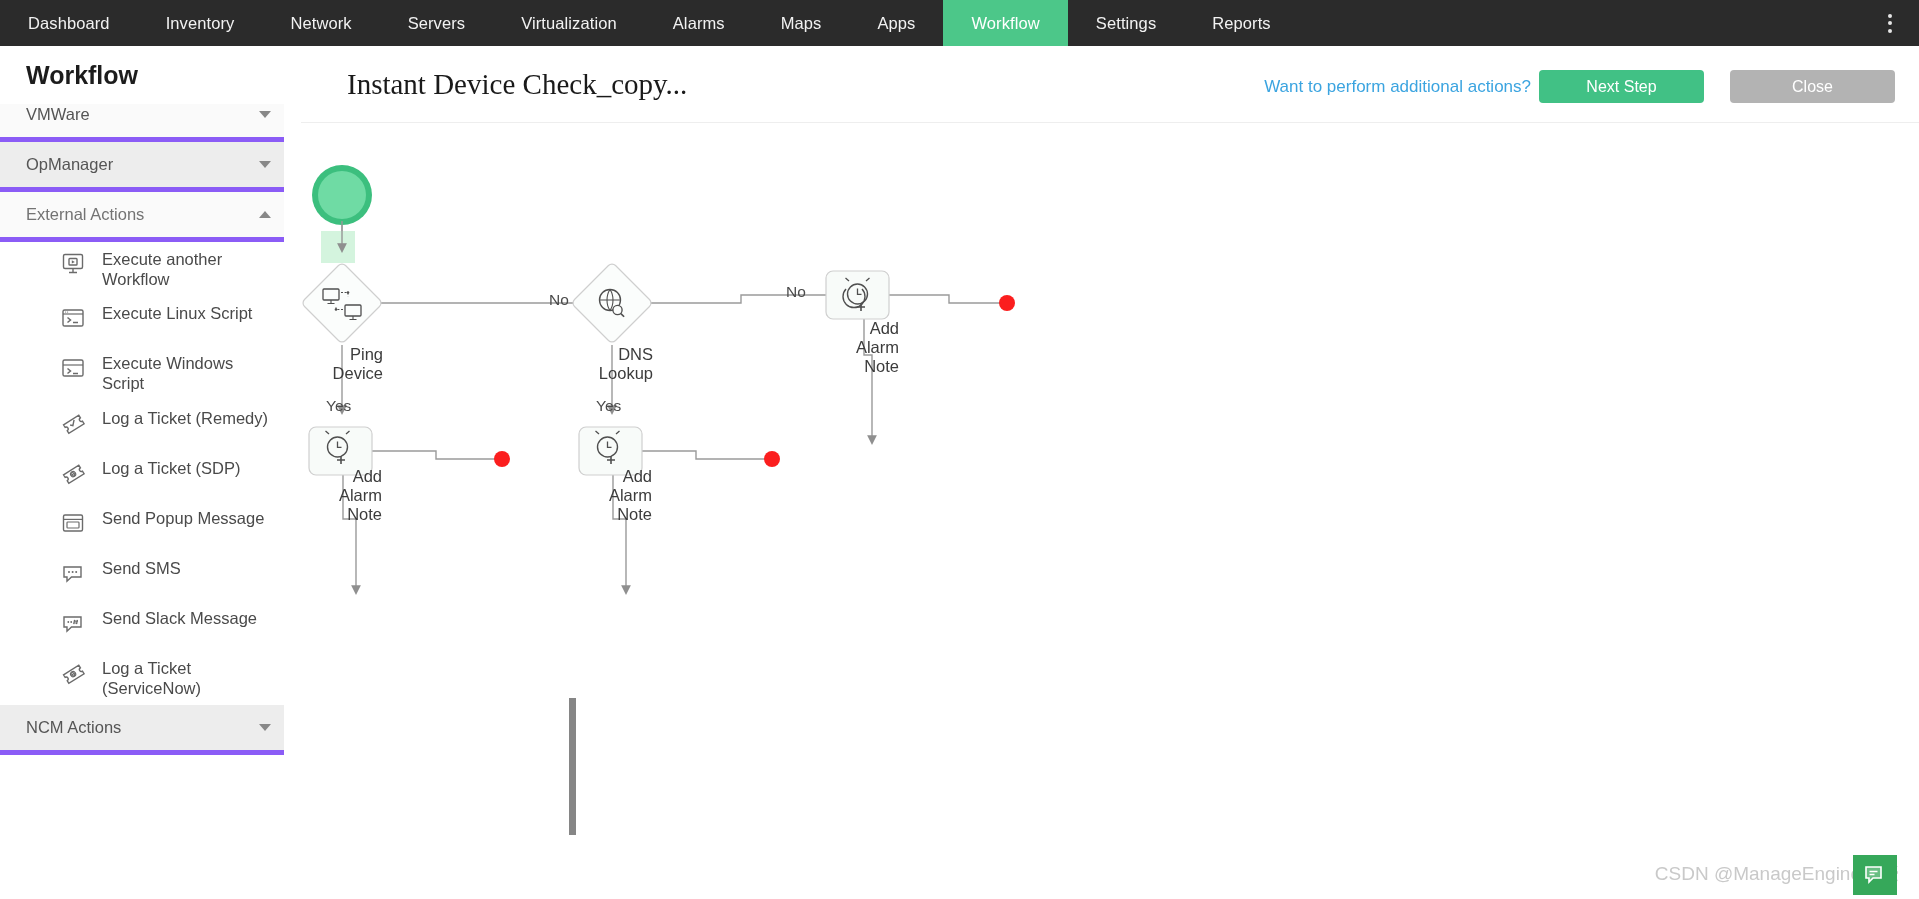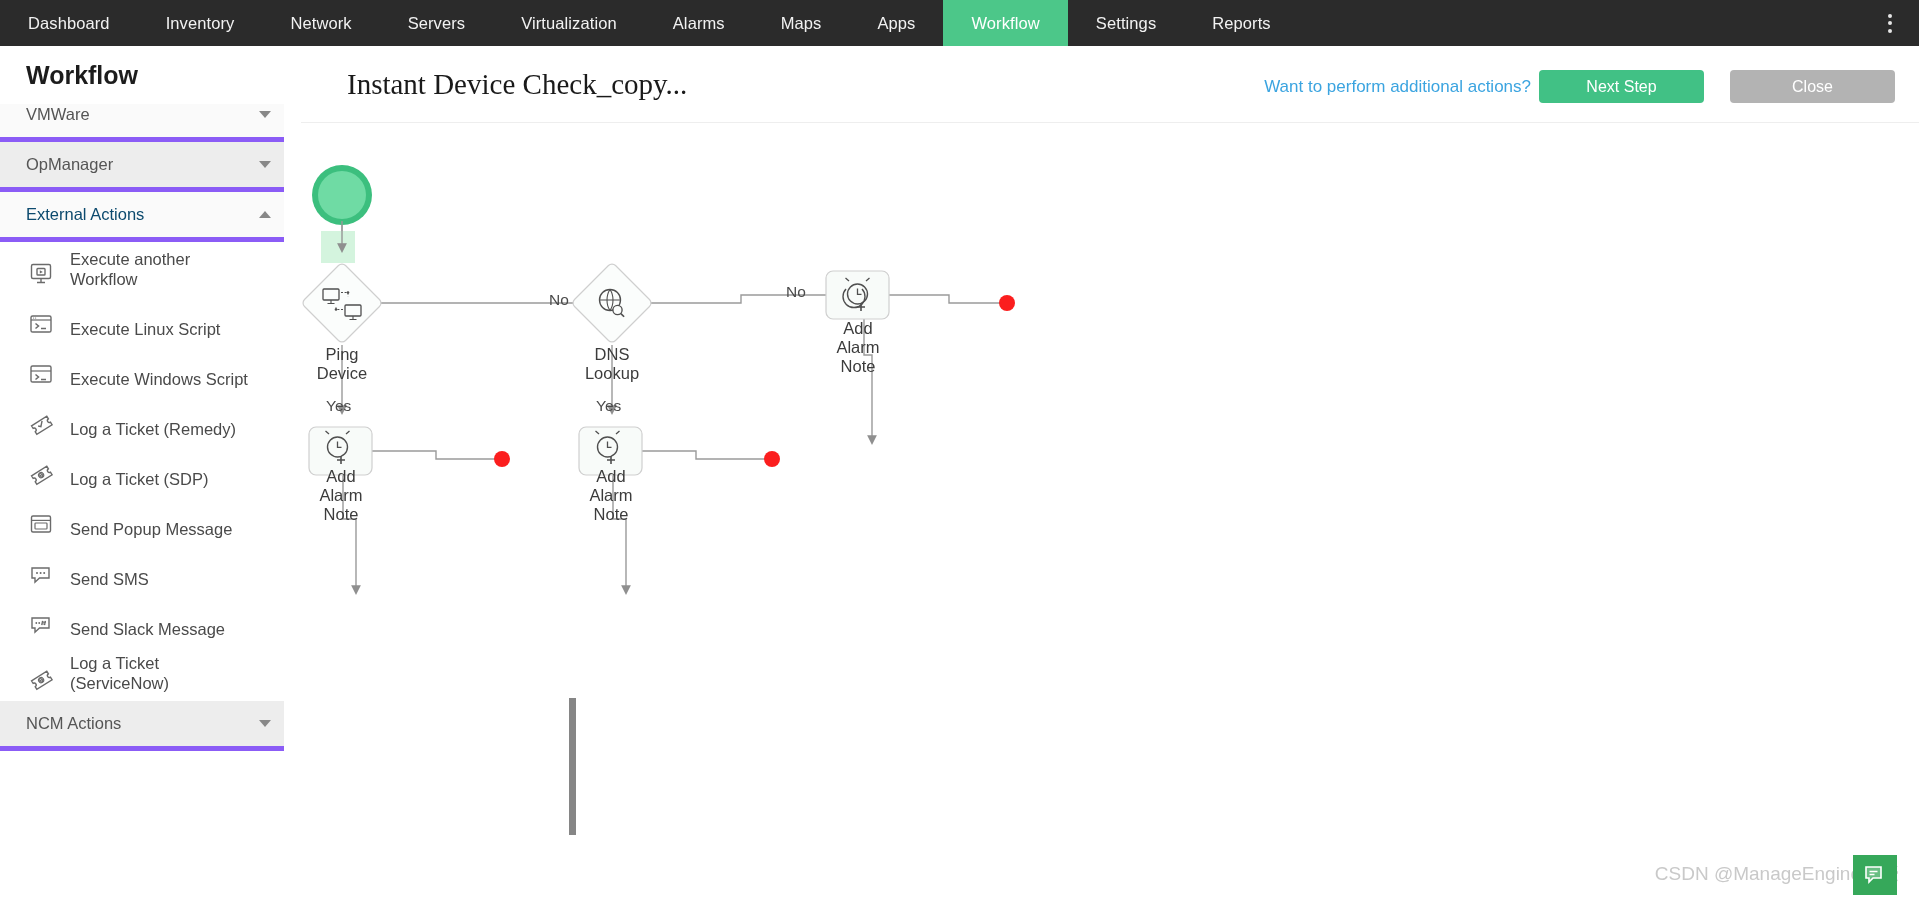--- a/index.html
+++ b/index.html
@@ -67,35 +67,36 @@
     display: flex; align-items: center;
     padding: 0 22px 0 26px;
     font-size: 16.5px;
     color: #555555;
     border-bottom: 5px solid #8b5cf6;
     cursor: pointer;
     background: #fafafa;
   }
   .group-header.shade { background: #ededed; }
   .group-header .gh-label { flex: 1; }
-  .group-header.open { color: #0c4a6e; gap: 24px; }
+  .group-header.open { color: #737373; gap: 24px; }
   .caret {
     width: 0; height: 0; margin-left: 8px;
     border-left: 6px solid transparent;
     border-right: 6px solid transparent;
   }
   .caret.down { border-top: 7px solid #888888; }
   .caret.up   { border-bottom: 7px solid #888888; }
 
   .action-item {
-    display: flex; align-items: flex-end;
+    display: flex; align-items: flex-start;
     min-height: 50px;
     padding: 7px 16px 7px 26px;
     cursor: pointer;
     background: #ffffff;
+    margin-left: 32px;
   }
   .action-item .ai-icon {
     width: 30px; min-width: 30px; height: 30px;
     margin-right: 14px;
     display: flex; align-items: center; justify-content: center;
     color: #6b6b6b;
   }
   .action-item .ai-label {
     font-size: 16.5px; color: #4a4a4a; line-height: 1.22;
     max-width: 180px;
@@ -143,21 +144,21 @@
   #canvas {
     position: absolute; top: 76px; left: 0;
     width: 1626px; height: 777px;
     border-top: 1px solid #eeeeee;
     overflow: hidden;
   }
   #canvas svg { position: absolute; top: 0; left: 0; }
 
   .node-label {
     position: absolute;
-    text-align: center;
+    text-align: right;
     font-size: 16.5px;
     color: #3c3c3c;
     line-height: 1.16;
     white-space: pre-line;
   }
   .edge-label {
     position: absolute;
     font-size: 15.5px;
     color: #4a4a4a;
   }

